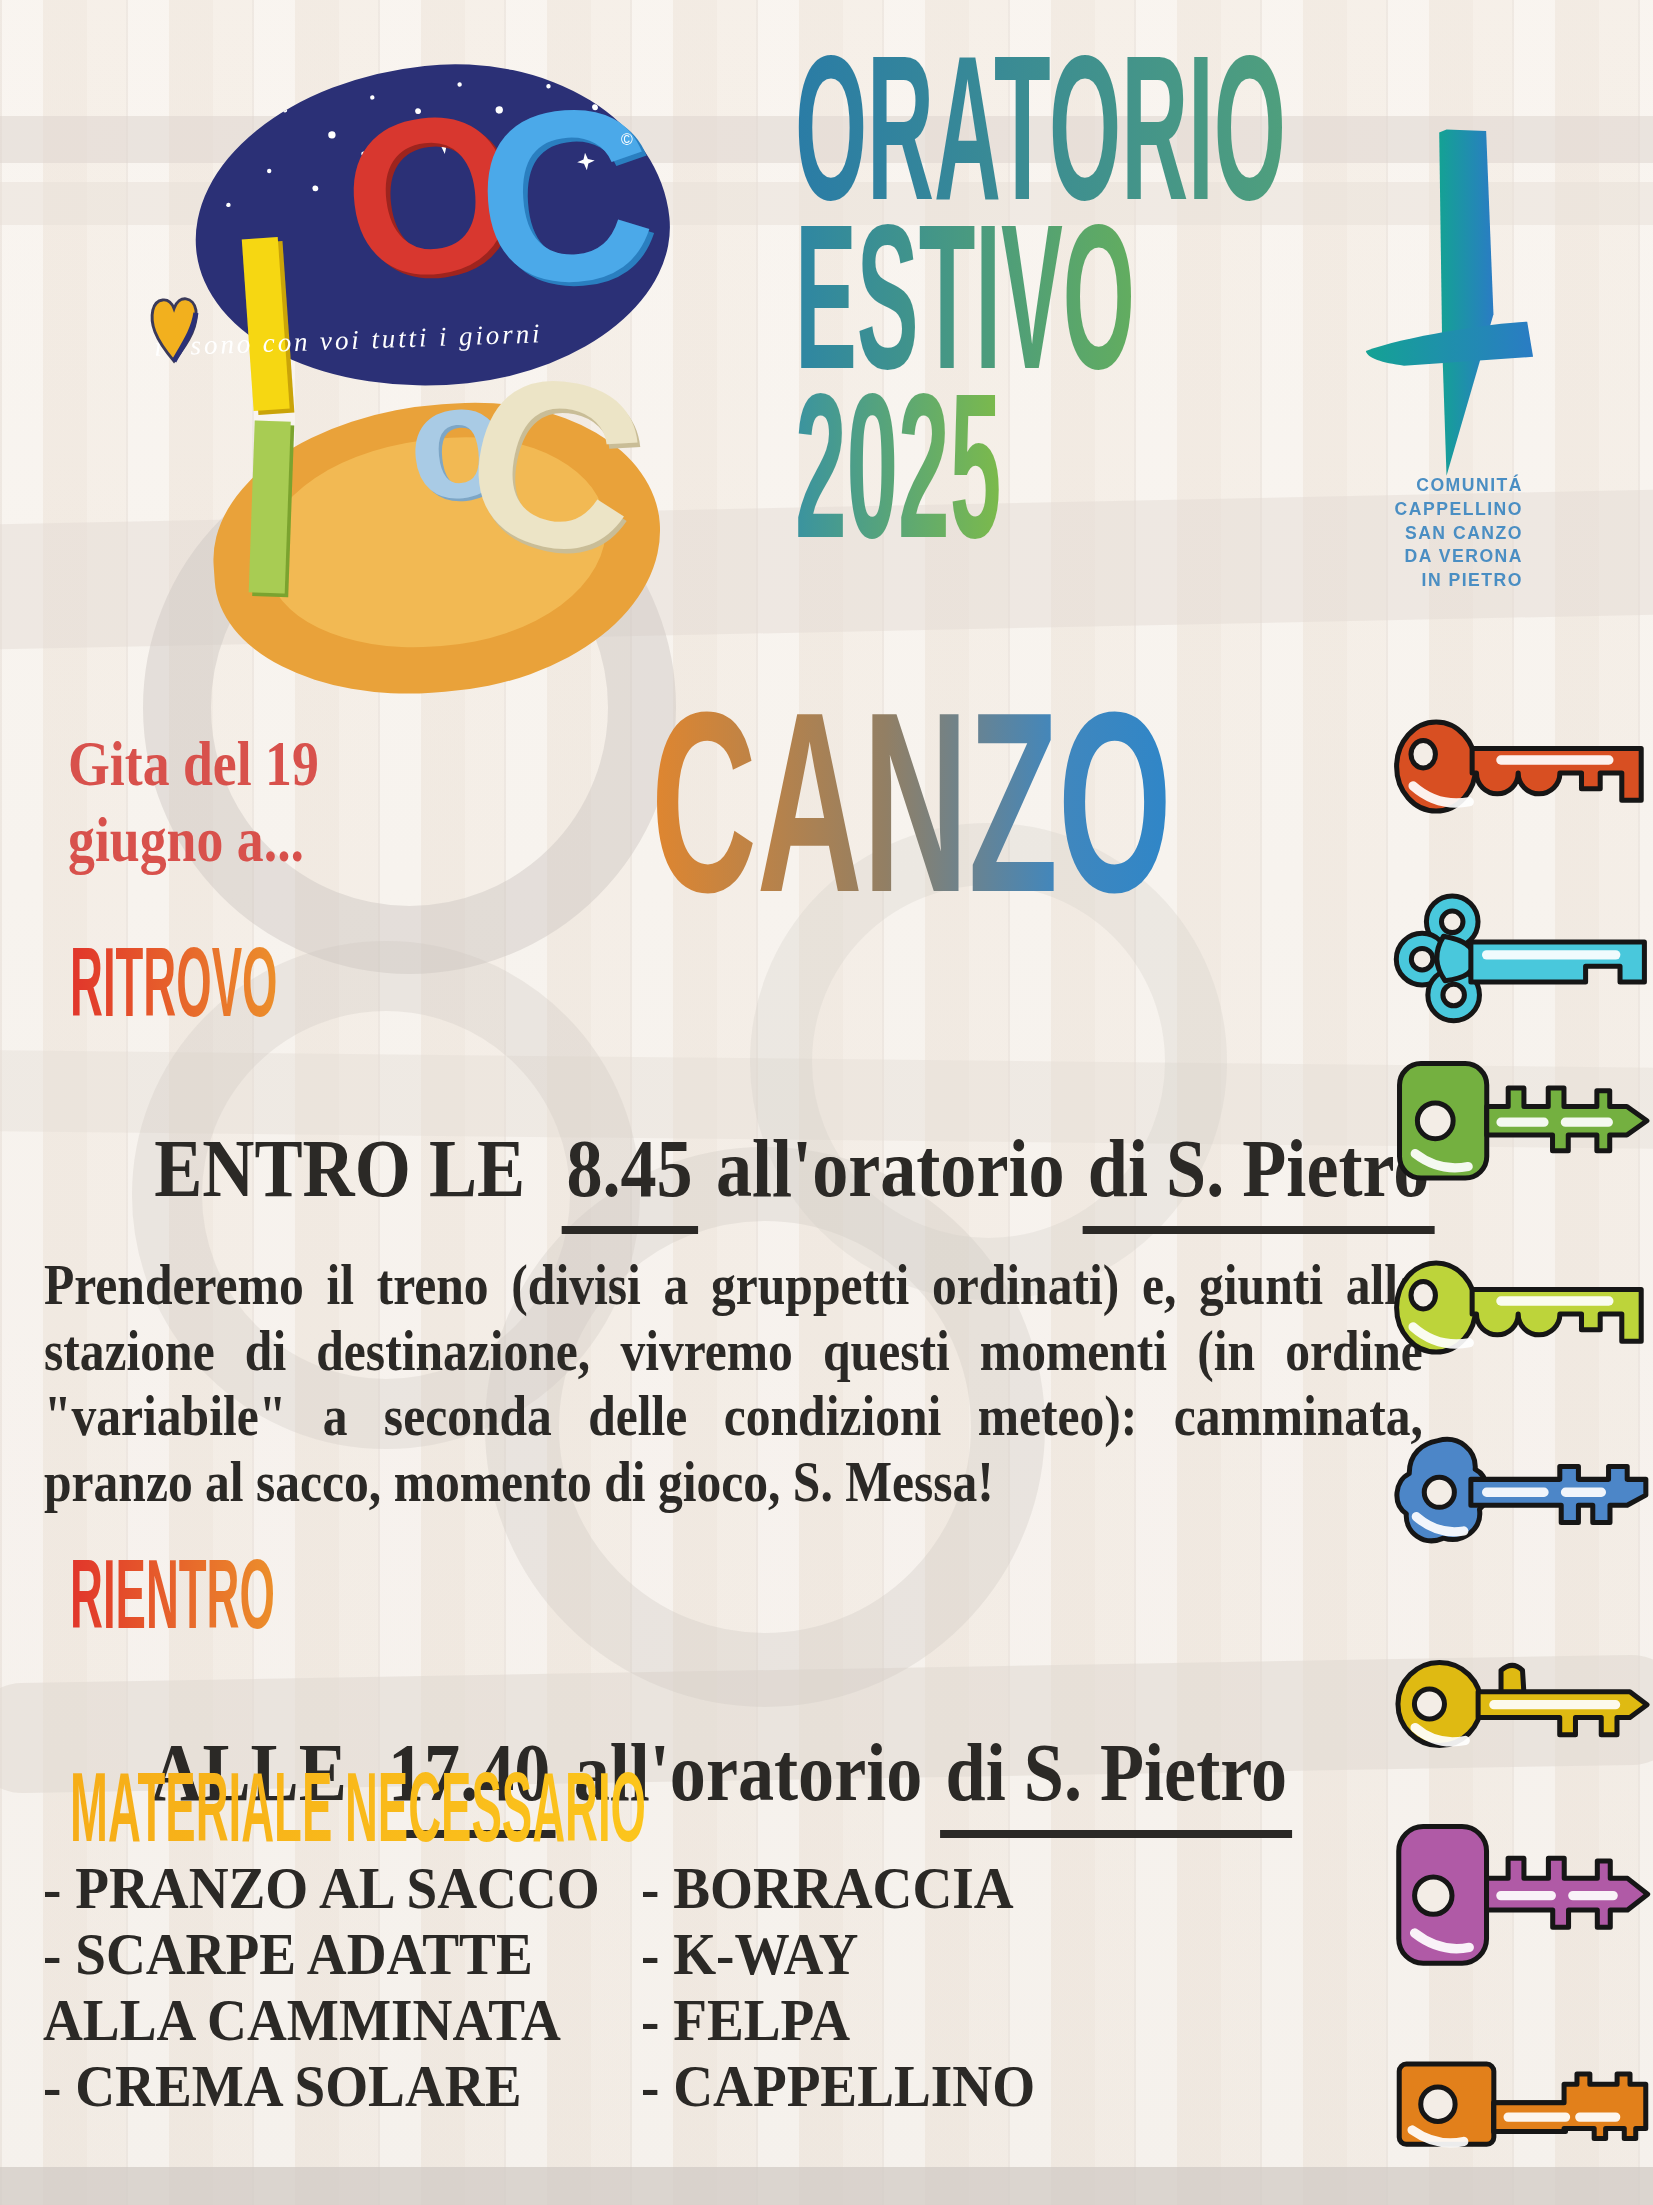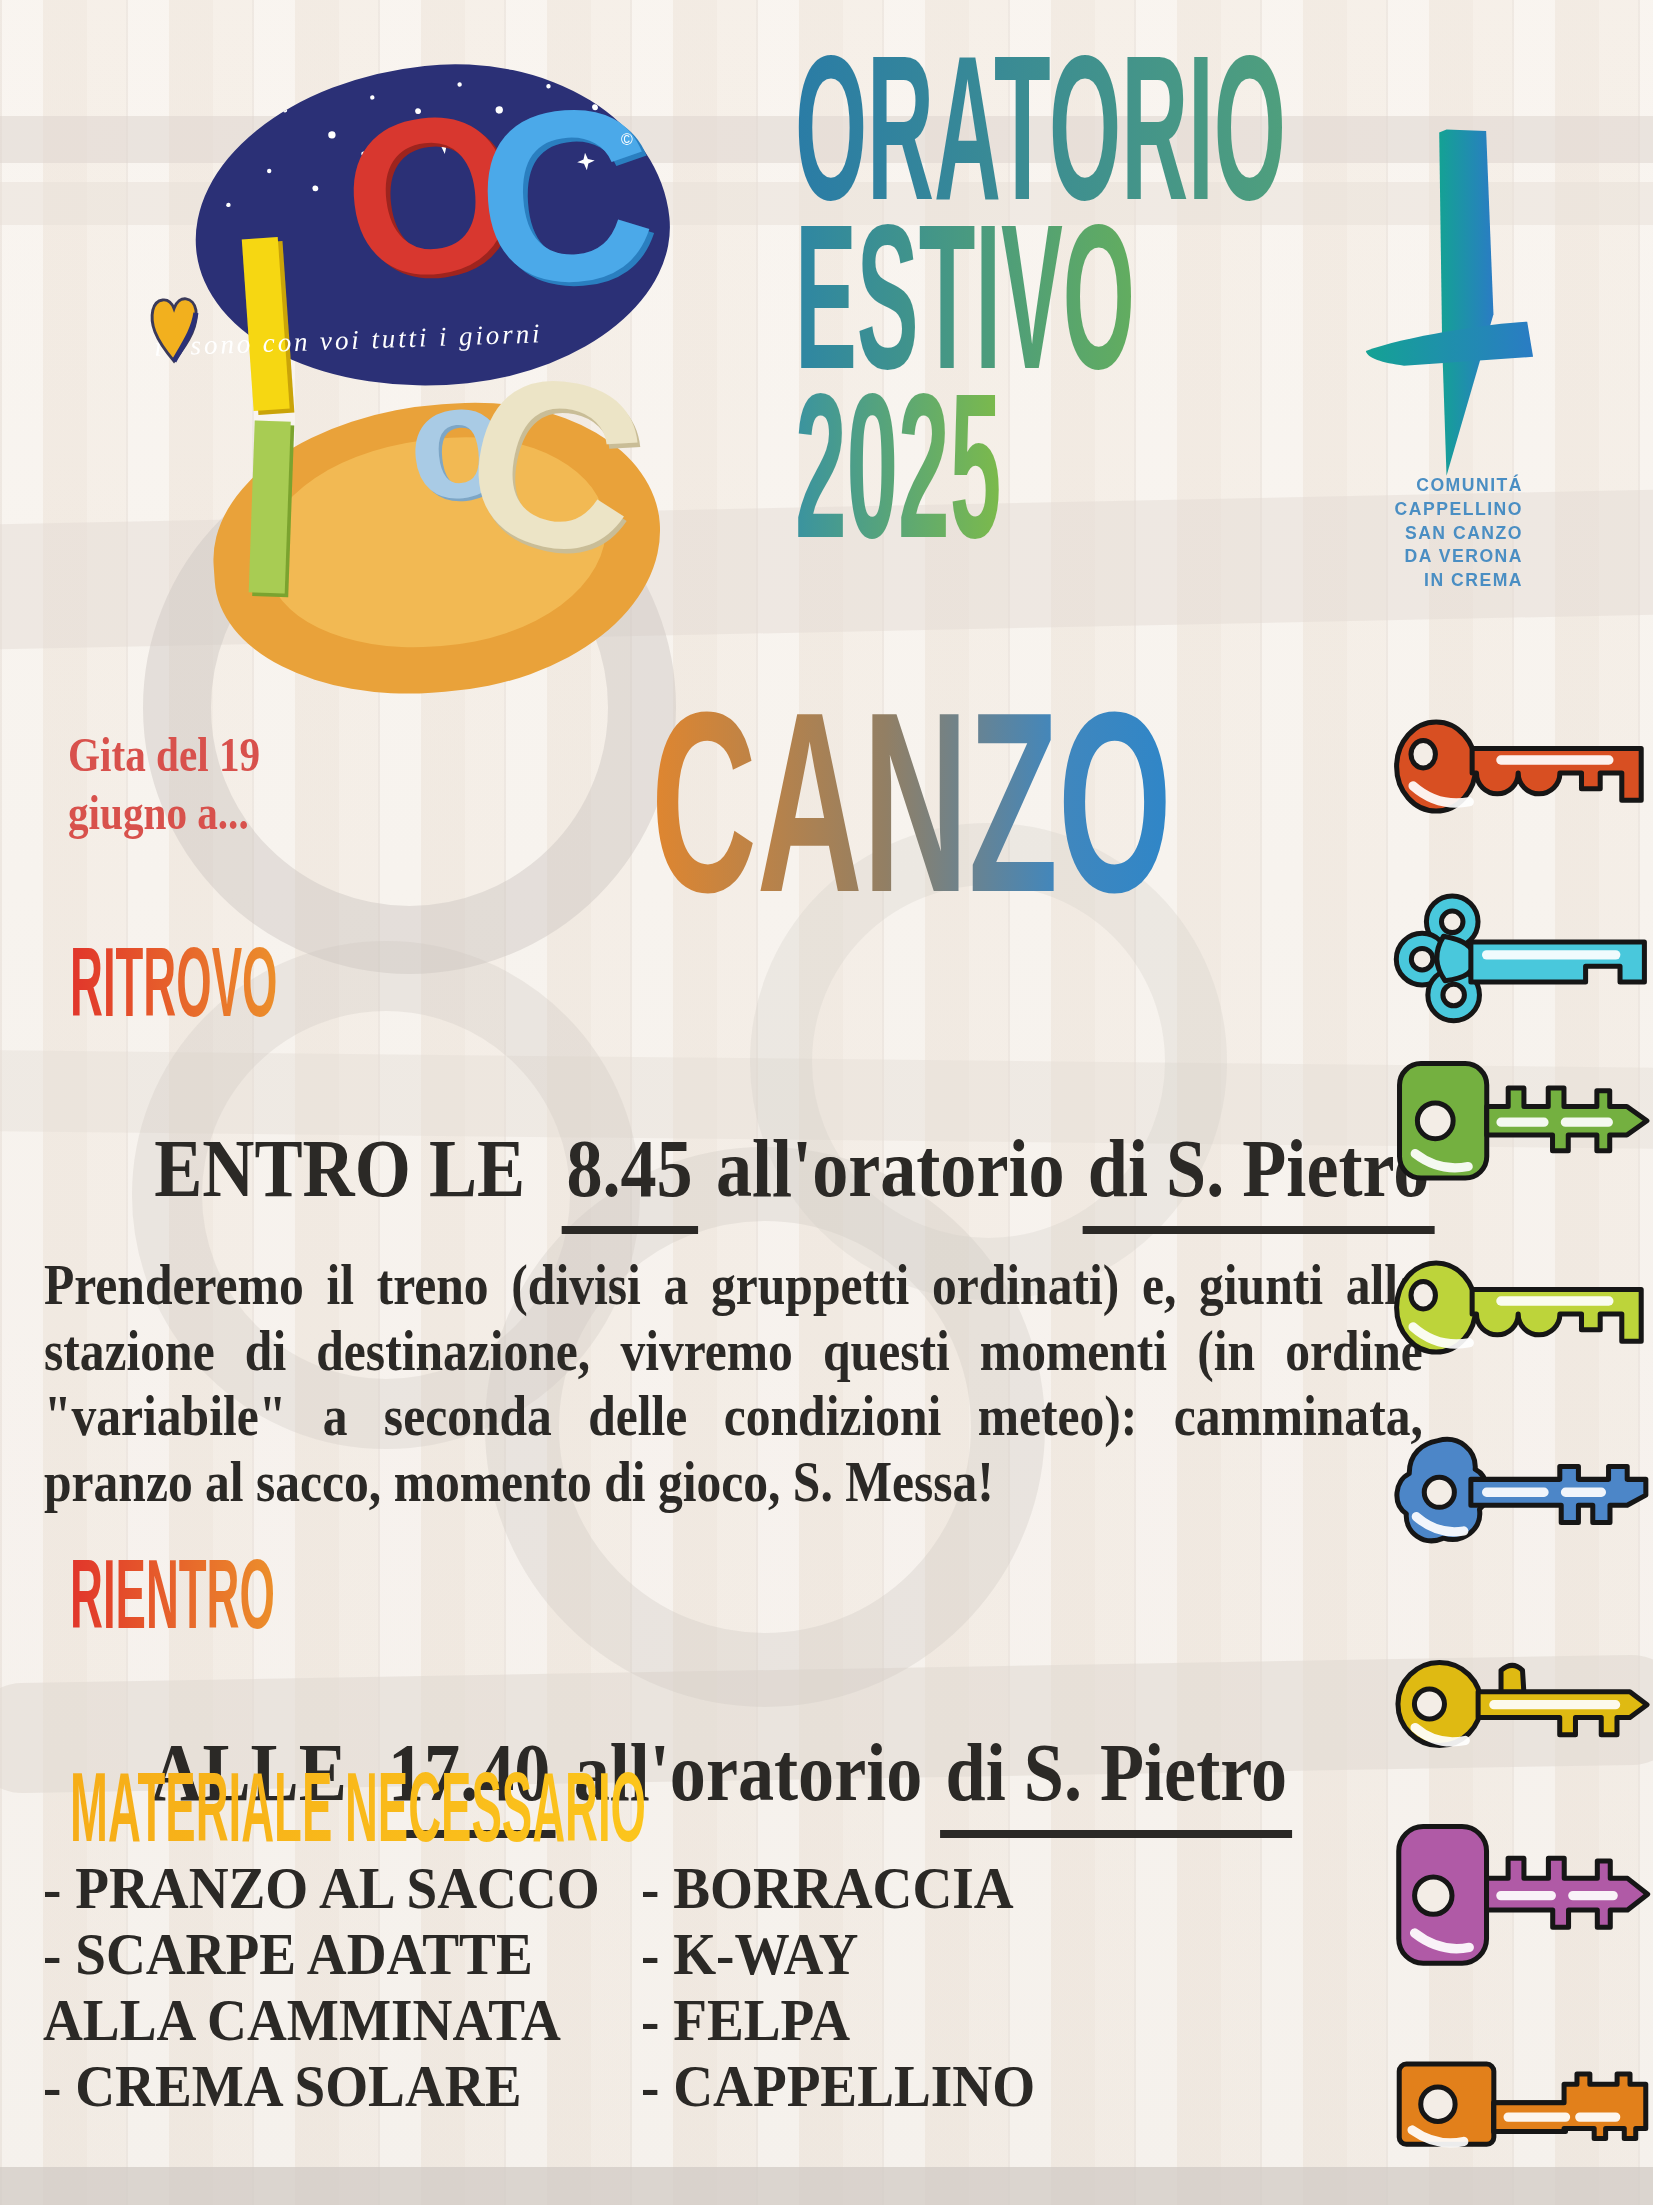--- a/index.html
+++ b/index.html
@@ -109,24 +109,24 @@
     <g fill="url(#crossgrad)">
       <path d="M118 8 L172 10 L182 260 L118 480 L112 300 L108 12 Z"></path>
       <path d="M8 310 C60 290 180 272 228 270 L236 318 L60 330 C30 326 10 320 8 310 Z"></path>
     </g>
   </svg>
   <div class="abs" style="right:131px;top:474px;width:265px;text-align:right;color:#4a8ec3;font-size:17.6px;font-weight:700;letter-spacing:1.5px;line-height:1.35;">
     <div>COMUNITÁ</div>
     <div>CAPPELLINO</div>
     <div>SAN CANZO</div>
     <div>DA VERONA</div>
-    <div>IN CREMA</div>
-  </div>
-
-  <div class="abs serif" style="left:68px;top:726px;font-size:49px;line-height:1.18;color:#d8514c;">
+    <div>IN PIETRO</div>
+  </div>
+
+  <div class="abs serif" style="left:68px;top:726px;font-size:64px;line-height:1.18;color:#d8514c;">
     <div class="cond" style="transform:scaleX(.84);">Gita del 19</div><br>
     <div class="cond" style="transform:scaleX(.84);">giugno a...</div>
   </div>
 
   <div class="abs" style="left:70px;top:932px;">
     <div class="brush" style="font-size:99px;transform:scaleX(.46);background-image:linear-gradient(90deg,#e1352b,#ec8f2b);">RITROVO</div>
   </div>
 
   <div class="abs" style="left:651px;top:673px;">
     <div class="brush" style="font-size:257px;transform:scaleX(.57);background-image:linear-gradient(90deg,#e0862f,#927f64 45%,#4187bd 78%,#2f86c8);">CANZO</div>

